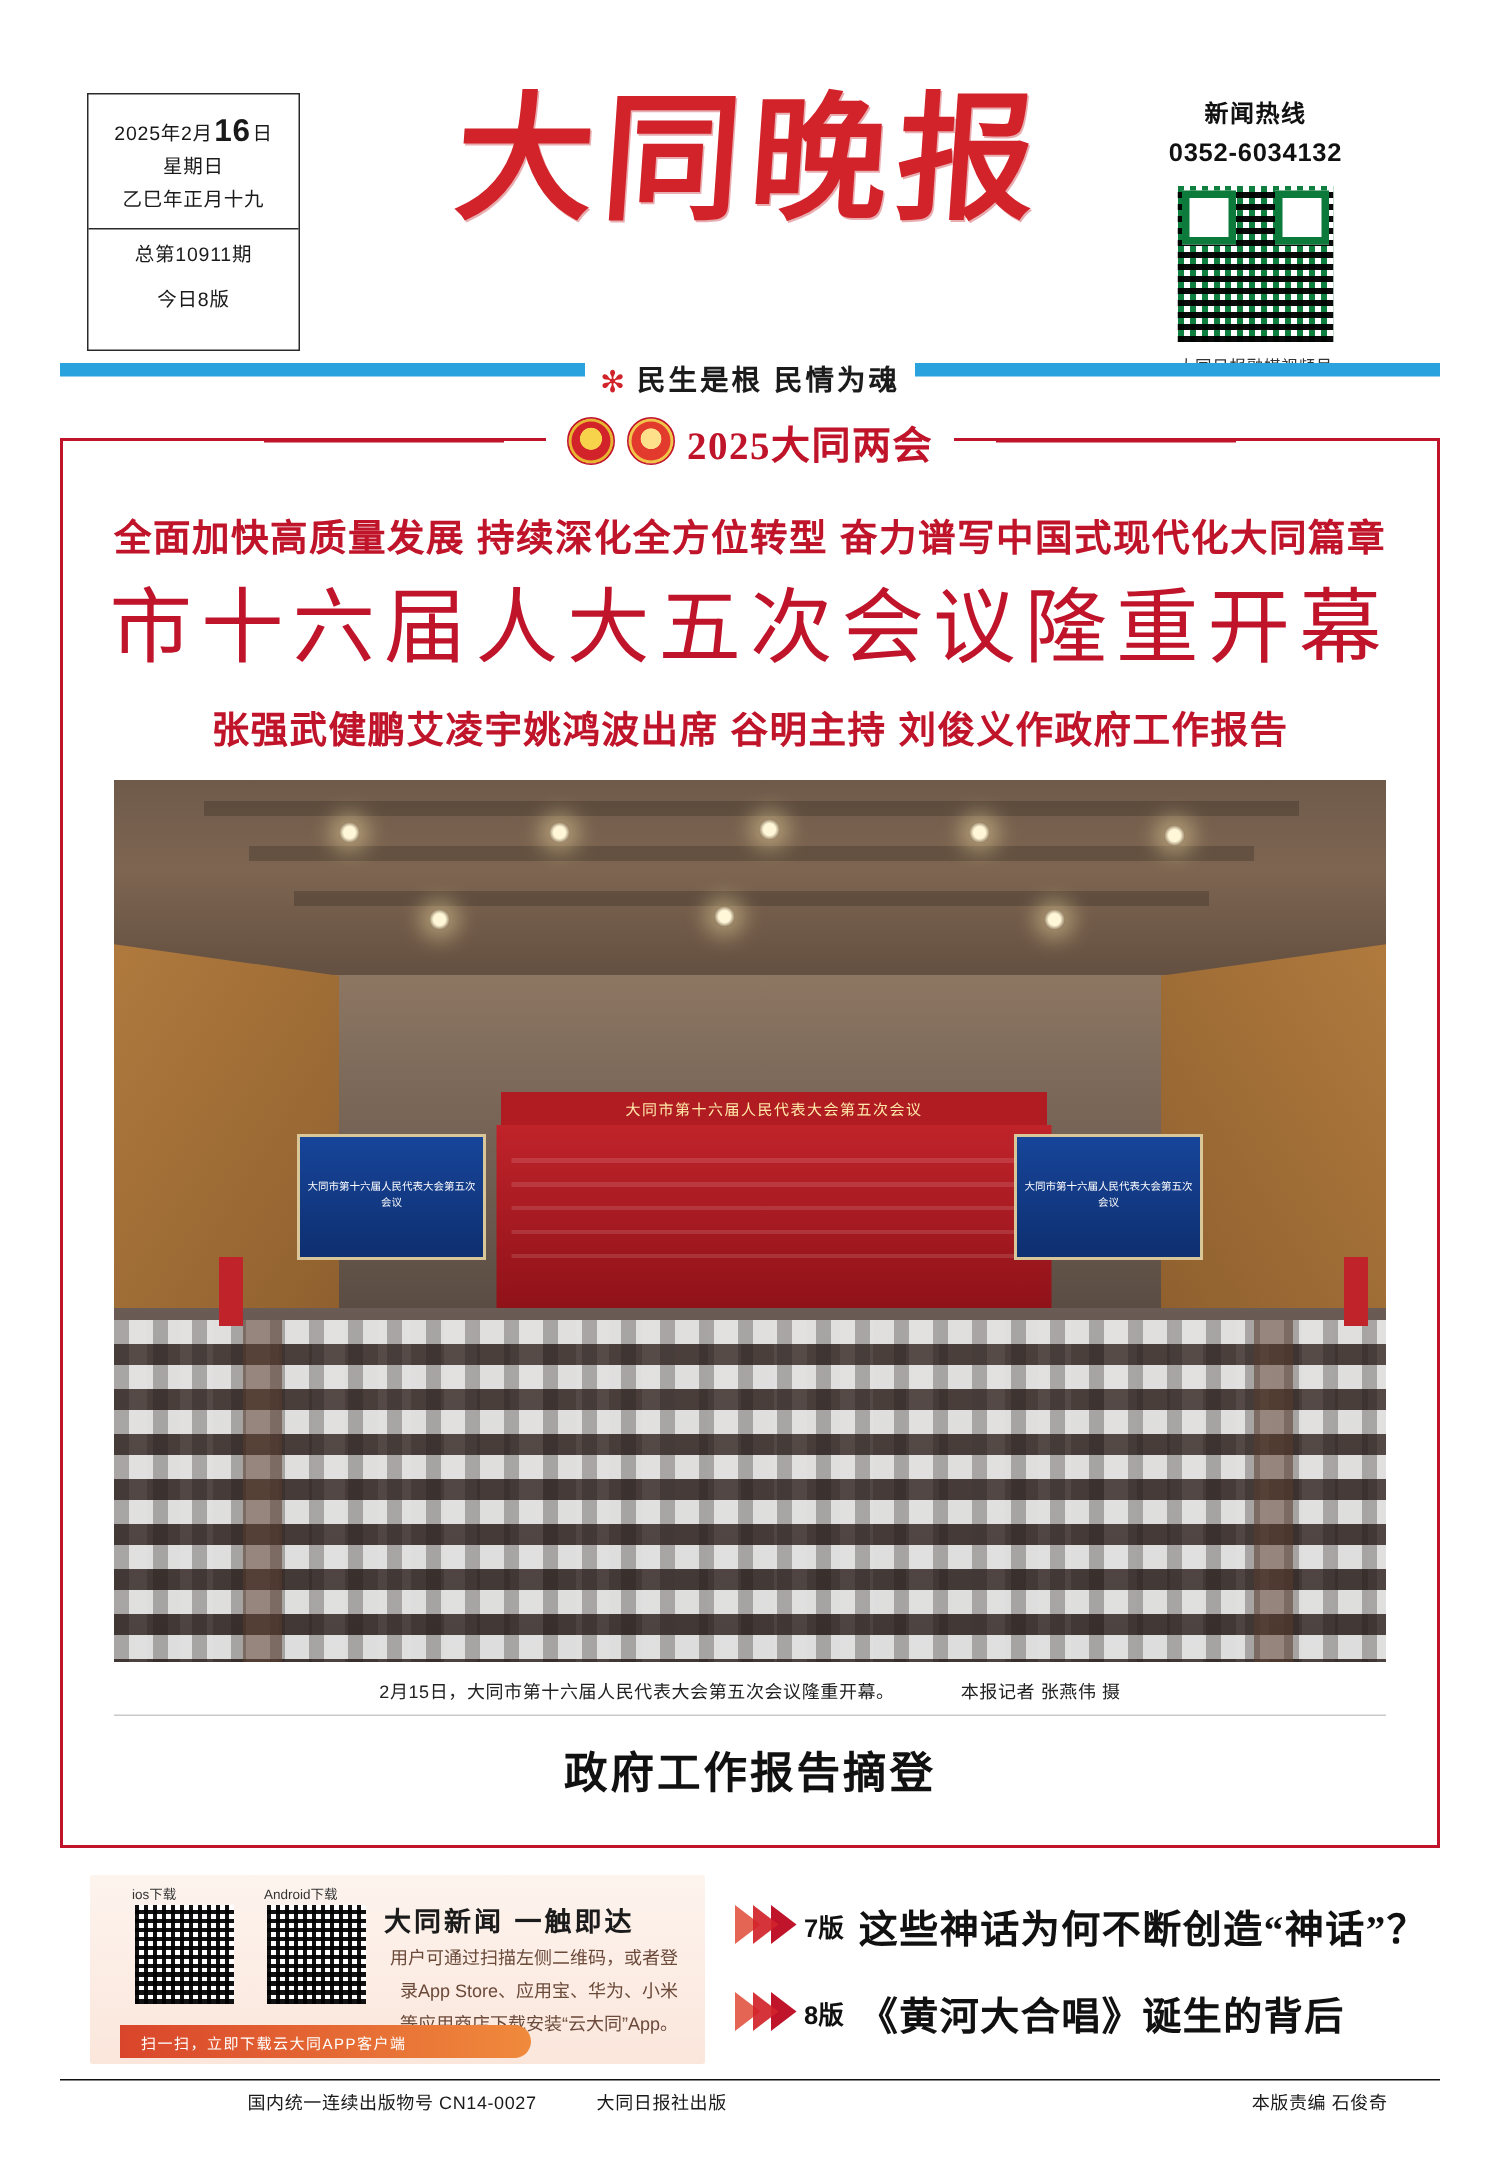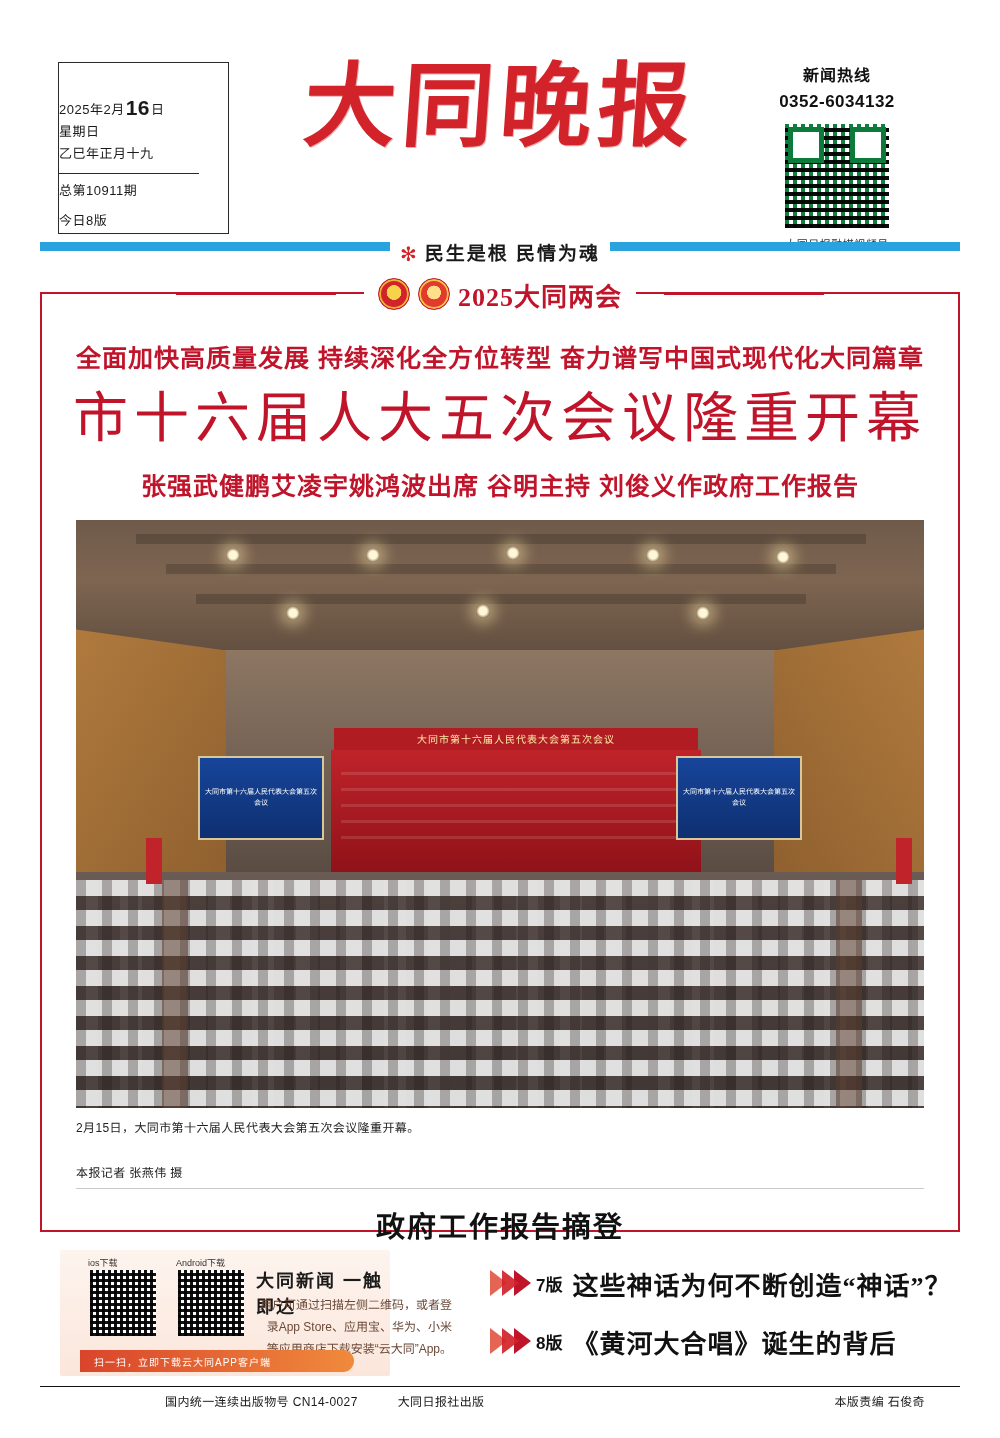--- a/index.html
+++ b/index.html
@@ -8,24 +8,24 @@
     background:#ffffff;
     font-family:"Liberation Sans","DejaVu Sans",sans-serif;
     color:#111;
     overflow:hidden;
   }
   .page{position:relative;width:1000px;height:1438px;box-sizing:border-box;padding:0;}
 
   
   .masthead{position:relative;height:240px;}
   .dateblock{
-    position:absolute;left:58px;top:62px;width:171px;height:172px;
+    position:absolute;left:58px;top:62px;width:142px;height:172px;
     border:1px solid #2a2a2a;
-    display:flex;flex-direction:column;align-items:flex-start;justify-content:flex-start;
-    box-sizing:border-box;padding-top:22px;
+    display:flex;flex-direction:column;align-items:center;justify-content:flex-start;
+    box-sizing:border-box;padding-top:2px;
   }
   .dateblock .ln{font-size:13px;line-height:22px;color:#1a1a1a;letter-spacing:.5px;}
   .dateblock .ln1{font-size:13px;margin-top:12px;}
   .dateblock .ln1 b{font-size:21px;font-weight:700;vertical-align:-1px;padding:0 1px;}
   .dateblock .sep{width:140px;border-top:1px solid #2a2a2a;margin:8px 0 6px;}
   .dateblock .ln4{font-size:13px;}
   .dateblock .ln5{font-size:13px;margin-top:8px;}
 
   .title-wrap{
     position:absolute;left:250px;top:50px;width:500px;text-align:center;
@@ -141,42 +141,42 @@
     background:
       repeating-linear-gradient(180deg,rgba(235,235,235,.92) 0 16px,rgba(60,50,48,.55) 16px 30px),
       repeating-linear-gradient(90deg,rgba(255,255,255,.10) 0 22px,rgba(0,0,0,.10) 22px 44px);
   }
   .ph-people{position:absolute;left:0;top:360px;width:100%;height:228px;
     background:repeating-linear-gradient(90deg,rgba(35,28,26,.55) 0 10px,transparent 10px 26px);
     opacity:.55;}
   .ph-aisle{position:absolute;top:360px;width:26px;height:228px;background:rgba(90,60,45,.55);}
   .ph-flag{position:absolute;width:16px;height:46px;background:#c0232a;}
   .caption{
-    margin:10px 34px 0;display:flex;align-items:baseline;justify-content:center;gap:28px;
-    font-size:12px;color:#222;flex-direction:column;
+    margin:10px 34px 0;display:flex;align-items:baseline;justify-content:center;gap:44px;
+    font-size:12px;color:#222;
   }
   .caption .c1{letter-spacing:.4px;}
   .caption .c2{letter-spacing:.4px;}
   .cap-rule{margin:8px 34px 0;border-top:1px solid #c9c9c9;}
   .report-line{
     margin:14px 0 0;text-align:center;font-size:29px;font-weight:700;letter-spacing:2px;
     font-family:"Liberation Serif","DejaVu Serif",serif;color:#111;
   }
   .pages-row{
     position:absolute;left:0;right:0;bottom:-14px;display:flex;align-items:center;justify-content:center;gap:10px;
   }
   .pg-line{height:1px;background:#c0142b;width:130px;}
   .pg-inner{background:#fff;padding:0 12px;display:flex;align-items:center;gap:5px;
     font-size:17px;font-weight:700;color:#c0142b;}
   .tri{width:0;height:0;border-left:11px solid #c0142b;border-top:7px solid transparent;border-bottom:7px solid transparent;}
 
   
   .bottom{position:absolute;left:40px;top:1250px;width:920px;height:130px;}
   .promo{
-    position:absolute;left:20px;top:0;width:330px;height:126px;
+    position:absolute;left:20px;top:0;width:410px;height:126px;
     background:linear-gradient(180deg,#fdf4ee 0%,#fbe6db 100%);
     border-radius:2px;
   }
   .promo-qr{position:absolute;top:20px;width:66px;height:66px;
     background:
       repeating-linear-gradient(0deg,#111 0 3px,transparent 3px 6px),
       repeating-linear-gradient(90deg,#111 0 3px,#fff 3px 6px);
     background-blend-mode:multiply;}
   .promo-qr.a{left:30px;}
   .promo-qr.b{left:118px;}

